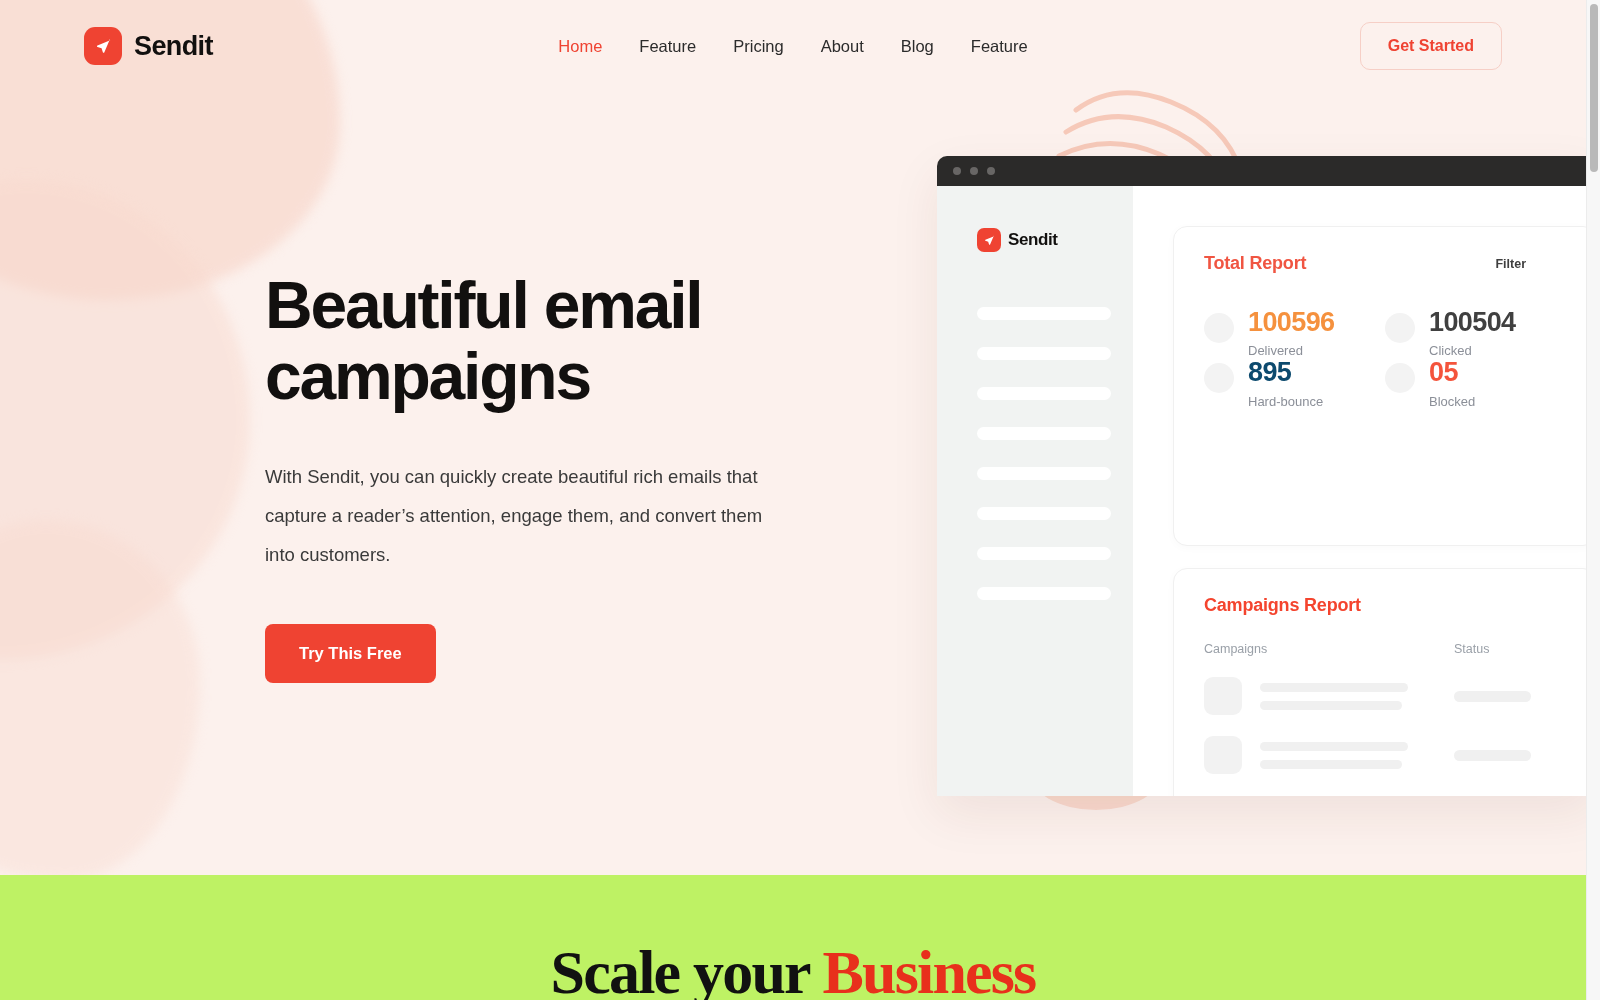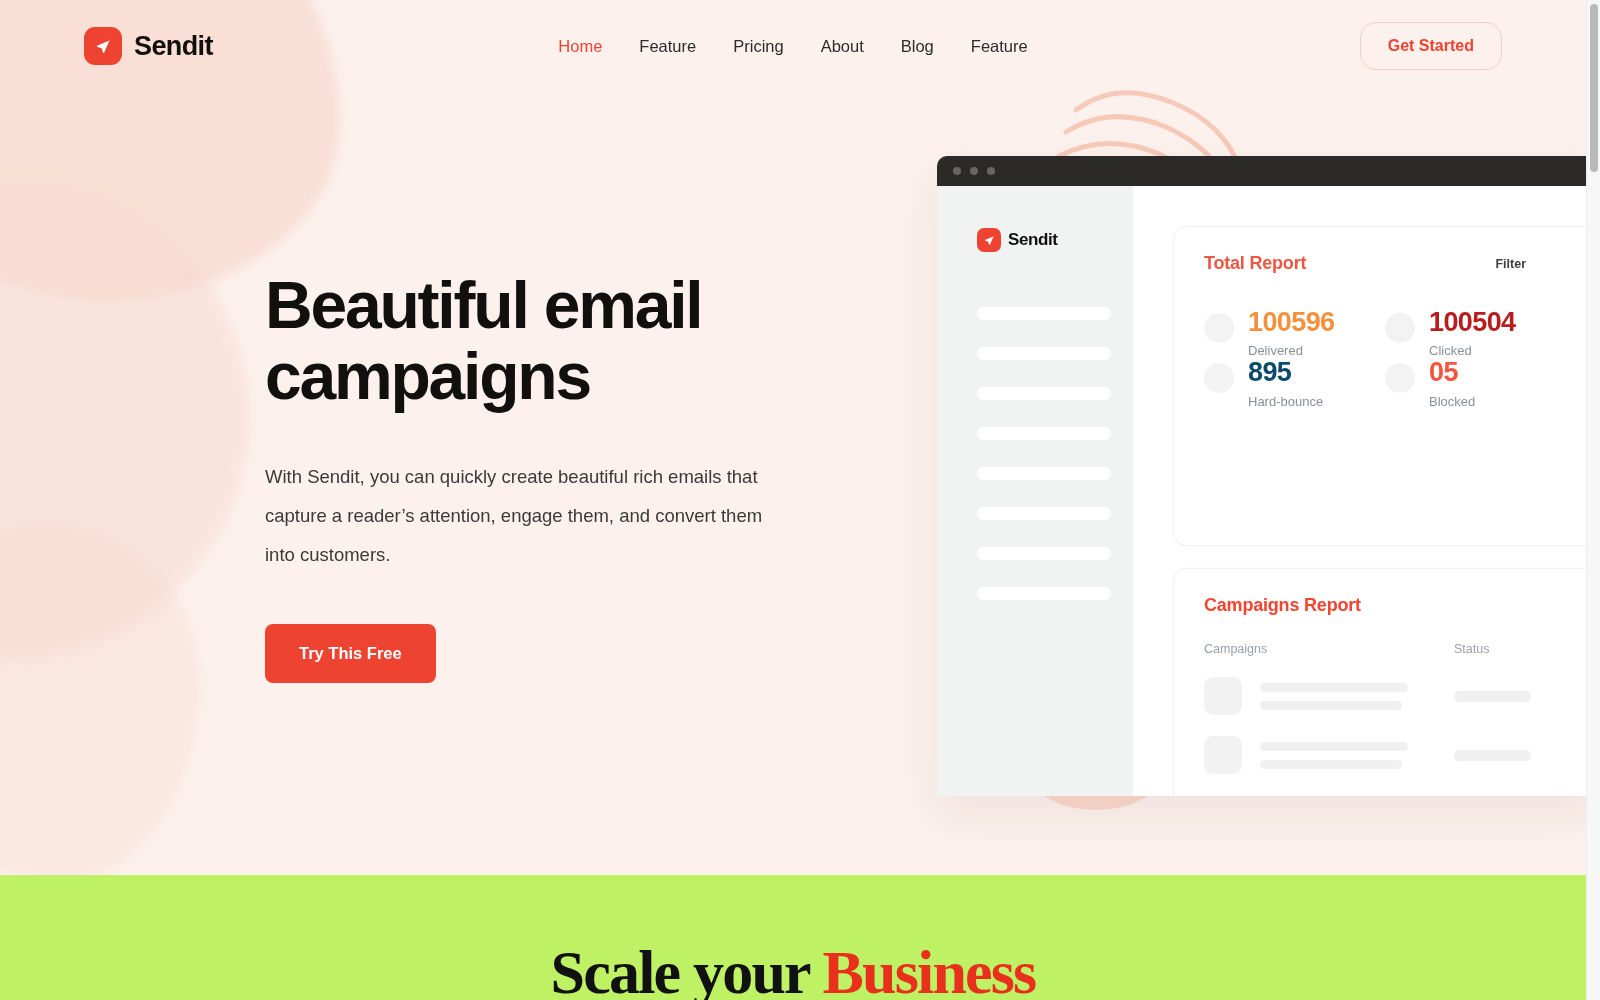--- a/index.html
+++ b/index.html
@@ -72,21 +72,21 @@
     margin-left:auto; margin-right:auto;
     position:absolute; left:50%; transform:translateX(-50%);
   }
   .nav-item {
     font-size:16.5px; color:#2b2b2b; cursor:pointer; white-space:nowrap;
   }
   .nav-item.active { color:#ef4332; }
   .get-started {
     margin-left:auto;
     border:1.5px solid #f6cfc6;
-    border-radius:16px;
+    border-radius:10px;
     padding:14px 27px;
     font-size:16px; font-weight:bold; color:#ef4332;
     background:transparent; cursor:pointer; white-space:nowrap;
   }
 
   
   .hero-copy { position:absolute; left:265px; top:270px; width:560px; z-index:20; }
   .headline {
     font-size:66px; line-height:1.08; font-weight:bold;
     color:#12100f; letter-spacing:-2.2px;
@@ -289,21 +289,21 @@
               <div class="stat">
                 <span class="stat-circle"></span>
                 <span>
                   <span class="stat-val" style="color:#f5913e;">100596</span>
                   <div class="stat-lbl">Delivered</div>
                 </span>
               </div>
               <div class="stat">
                 <span class="stat-circle"></span>
                 <span>
-                  <span class="stat-val" style="color:#b91c1c;">100504</span>
+                  <span class="stat-val" style="color:#404040;">100504</span>
                   <div class="stat-lbl">Clicked</div>
                 </span>
               </div>
               <div class="stat">
                 <span class="stat-circle"></span>
                 <span>
                   <span class="stat-val" style="color:#0c4a6e;margin-top:32px;">895</span>
                   <div class="stat-lbl">Hard-bounce</div>
                 </span>
               </div>

